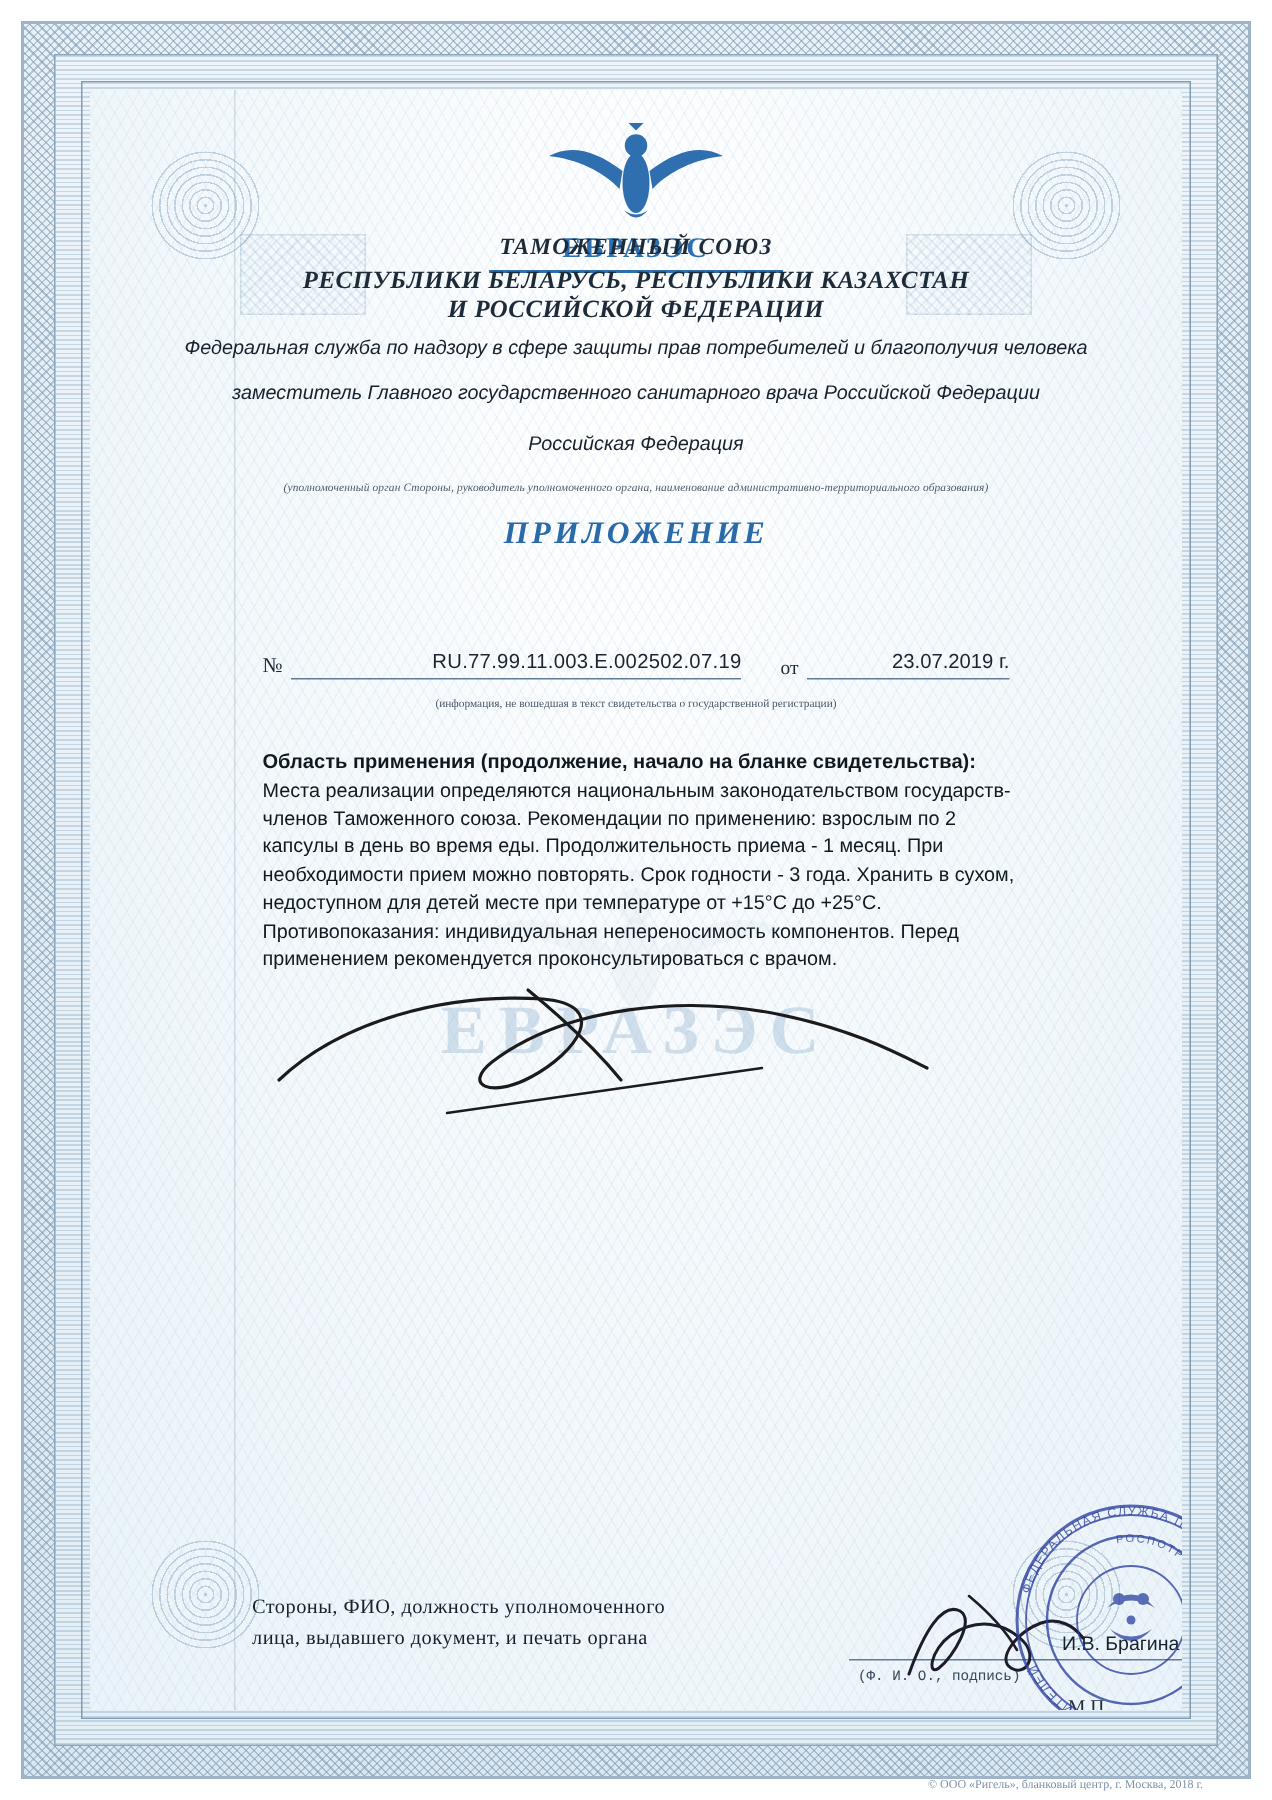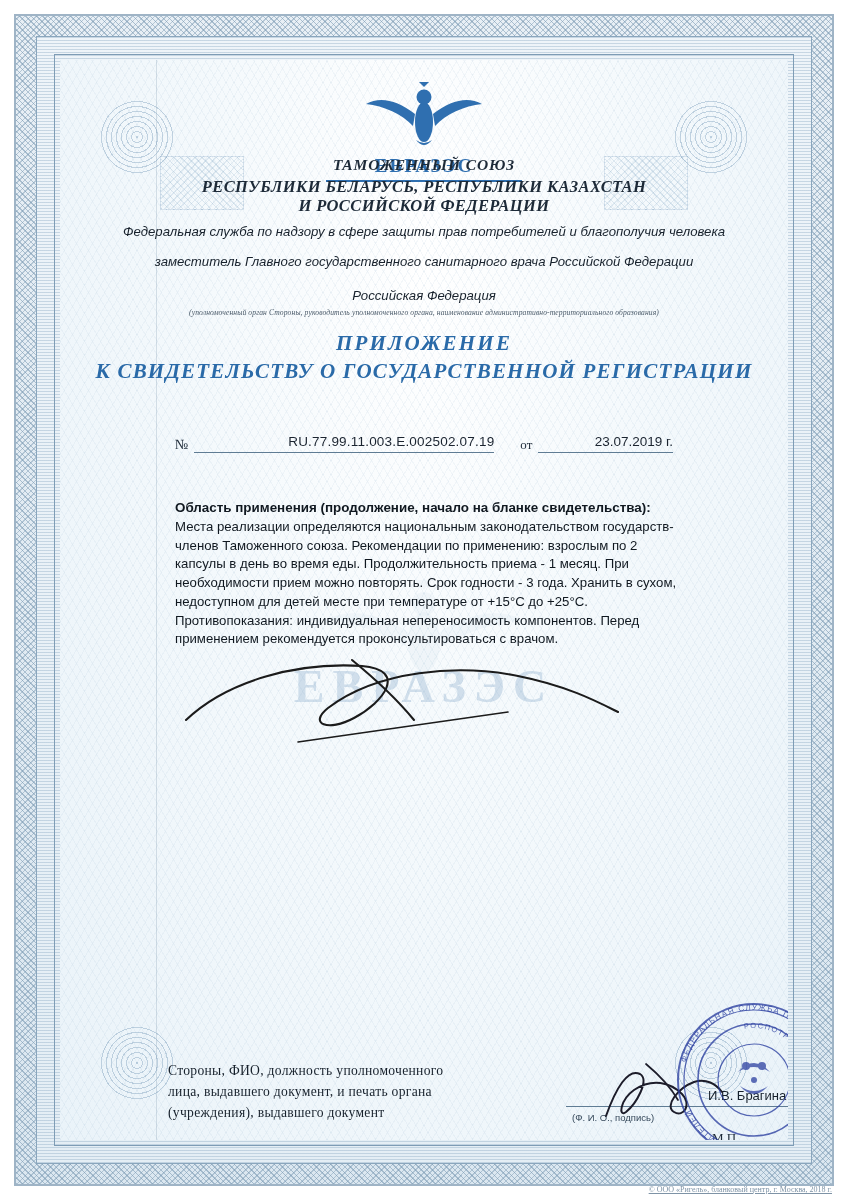--- a/index.html
+++ b/index.html
@@ -153,21 +153,21 @@
     font-family: "Liberation Sans", sans-serif;
     font-size: 13.2px;
     color: #17212c;
     margin: 7px 0 0 0;
     line-height: 1.32;
   }
   .caption-small {
     font-family: "Liberation Serif", serif;
     font-size: 7.6px;
     color: #4a5a69;
-    margin: 4px 0 0 0;
+    margin: 16px 0 0 0;
     letter-spacing: .1px;
   }
 
   .t-prilozhenie {
     font-family: "Liberation Serif", serif;
     font-weight: bold;
     font-size: 21px;
     letter-spacing: 2.2px;
     color: #2a6aa8;
     margin: 14px 0 0 0;
@@ -314,21 +314,21 @@
     left: 648px;
     top: 1028px;
     font-family: "Liberation Sans", sans-serif;
     font-size: 13px;
     color: #17212c;
   }
   .sig-caption {
     position: absolute;
     left: 512px;
     top: 1052px;
-    font-family: Liberation Sans, sans-serif;
+    font-family: Liberation Mono, monospace;
     font-size: 9.5px;
     color: #35485a;
   }
   .mp {
     position: absolute;
     left: 652px;
     top: 1070px;
     font-family: "Liberation Serif", serif;
     font-size: 13px;
     color: #1d2a38;
@@ -348,26 +348,25 @@
     left: 612px;
     top: 938px;
     width: 164px;
     height: 164px;
     pointer-events: none;
   }
 
   
   .bottom-print {
     position: absolute;
-    right: 16px;
+    right: 46px;
     bottom: 6px;
     font-family: "Liberation Serif", serif;
     font-size: 8px;
     color: #7e93a6;
-    text-decoration: underline;
   }
   
   .fold {
     position: absolute;
     left: 96px;
     top: 0;
     bottom: 0;
     width: 1px;
     background: rgba(110,140,165,0.25);
   }
@@ -421,49 +420,48 @@
 
     <div class="head-block">
       <p class="t-union">ТАМОЖЕННЫЙ СОЮЗ</p>
       <p class="t-states">РЕСПУБЛИКИ БЕЛАРУСЬ, РЕСПУБЛИКИ КАЗАХСТАН</p>
       <p class="t-states" style="margin-top:0">И РОССИЙСКОЙ ФЕДЕРАЦИИ</p>
       <p class="t-org">Федеральная служба по надзору в сфере защиты прав потребителей и благополучия человека</p>
       <p class="t-org" style="margin-top:13px">заместитель Главного государственного санитарного врача Российской Федерации</p>
       <p class="t-org" style="margin-top:16px">Российская Федерация</p>
       <p class="caption-small">(уполномоченный орган Стороны, руководитель уполномоченного органа, наименование административно-территориального образования)</p>
       <p class="t-prilozhenie">ПРИЛОЖЕНИЕ</p>
-      <p class="t-svid">К СВИДЕТЕЛЬСТВУ О ГОСУДАРСТВЕННОЙ РЕГИСТРАЦИИ</p>
     </div>
 
     <div class="num-row">
       <span class="num-label">№</span>
       <span class="num-field">
         <span class="num-value">RU.77.99.11.003.Е.002502.07.19</span>
       </span>
       <span class="ot-label">от</span>
       <span class="date-field">
         <span class="date-value">23.07.2019 г.</span>
       </span>
     </div>
+    <div class="num-caption">(информация, не вошедшая в текст свидетельства о государственной регистрации)</div>
 
     <div class="body-block">
       <p class="body-title">Область применения (продолжение, начало на бланке свидетельства):</p>
       <p class="body-text">Места реализации определяются национальным законодательством государств-членов Таможенного союза. Рекомендации по применению: взрослым по 2 капсулы в день во время еды. Продолжительность приема - 1 месяц. При необходимости прием можно повторять. Срок годности - 3 года. Хранить в сухом, недоступном для детей месте при температуре от +15°С до +25°С. Противопоказания: индивидуальная непереносимость компонентов. Перед применением рекомендуется проконсультироваться с врачом.</p>
     </div>
 
     <svg class="scrawl" viewBox="0 0 470 110">
       <path d="M8 74 C50 34 120 16 184 20 C230 24 206 56 176 72 C150 86 130 78 150 62 C200 24 280 18 340 30 C390 40 420 56 440 66" fill="none" stroke="#1b1b1b" stroke-width="2.1" stroke-linecap="round"></path>
       <path d="M174 14 C196 32 218 52 236 74" fill="none" stroke="#1b1b1b" stroke-width="2.1" stroke-linecap="round"></path>
       <path d="M120 96 C180 88 250 78 330 66" fill="none" stroke="#1b1b1b" stroke-width="1.6" stroke-linecap="round"></path>
     </svg>
 
     <div class="sig-block">
       <div>Стороны, ФИО, должность уполномоченного</div>
       <div>лица, выдавшего документ, и печать органа</div>
-      <div>(учреждения), выдавшего документ</div>
     </div>
 
     <div class="sig-line"></div>
     <div class="sig-name">И.В. Брагина</div>
     <div class="sig-caption">(Ф. И. О., подпись)</div>
     <div class="mp">М.П.</div>
 
     <svg class="hand-sig" width="130" height="70" viewBox="0 0 130 70">
       <path d="M6 56 C16 28 28 8 40 14 C50 20 36 44 26 52 C18 58 20 40 34 30 C52 18 70 22 82 34 C92 44 84 58 74 52 C64 46 78 28 94 22 C106 18 116 24 122 32" fill="none" stroke="#1c1c2a" stroke-width="2" stroke-linecap="round"></path>
       <path d="M46 4 C58 14 70 26 78 40" fill="none" stroke="#1c1c2a" stroke-width="1.7" stroke-linecap="round"></path>

